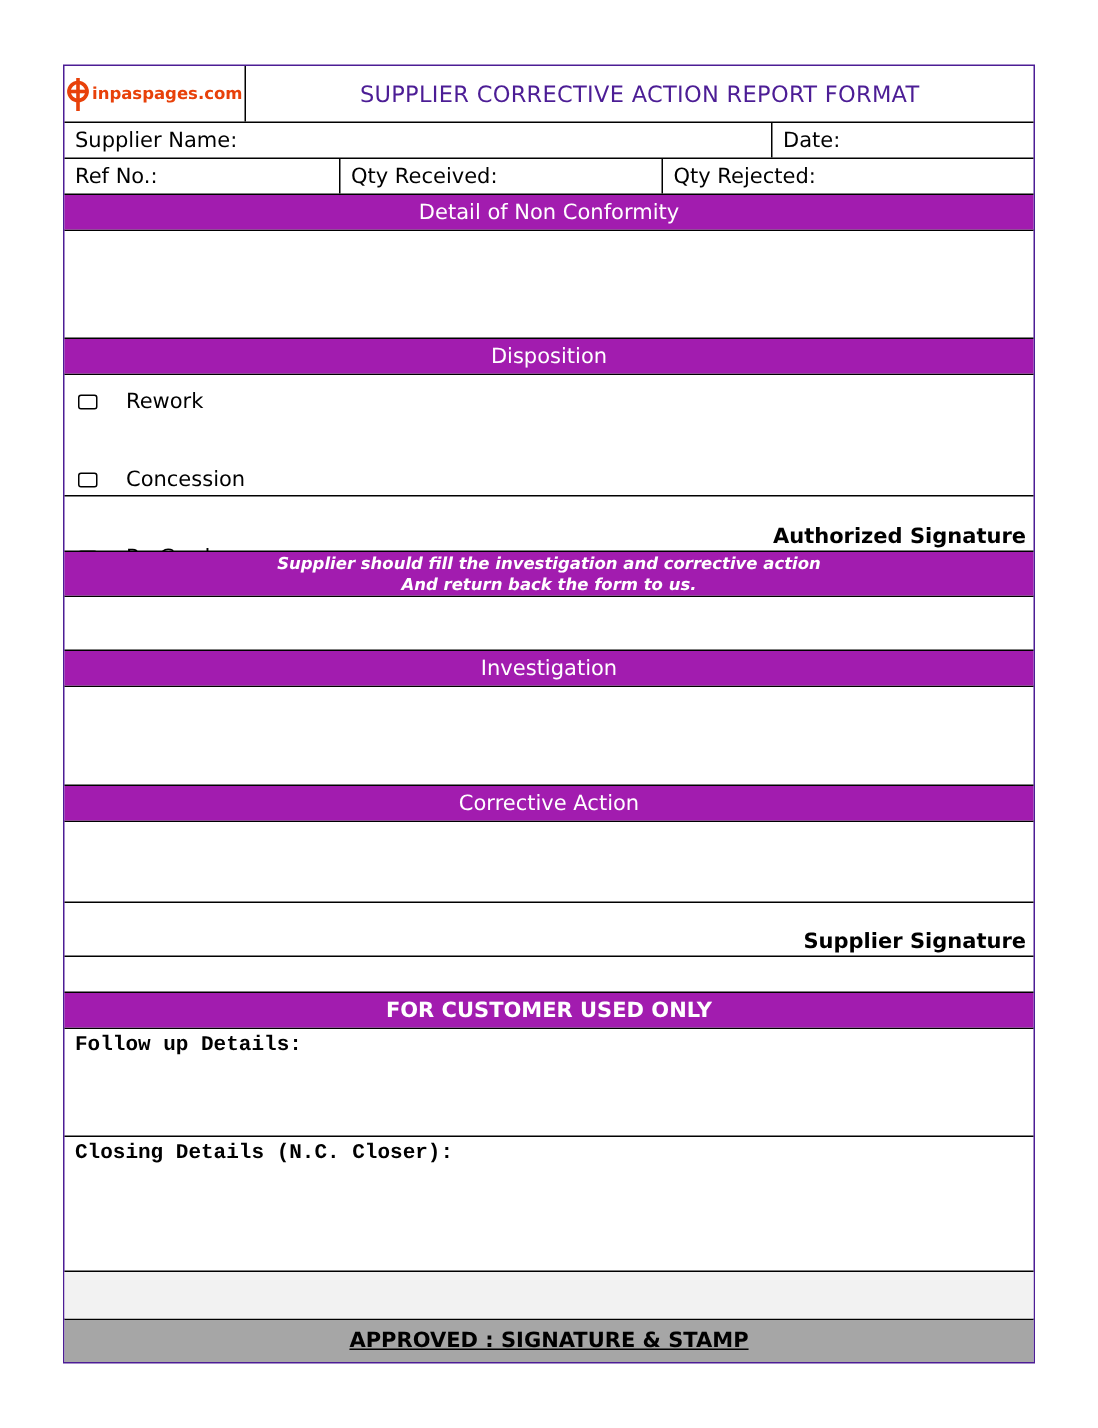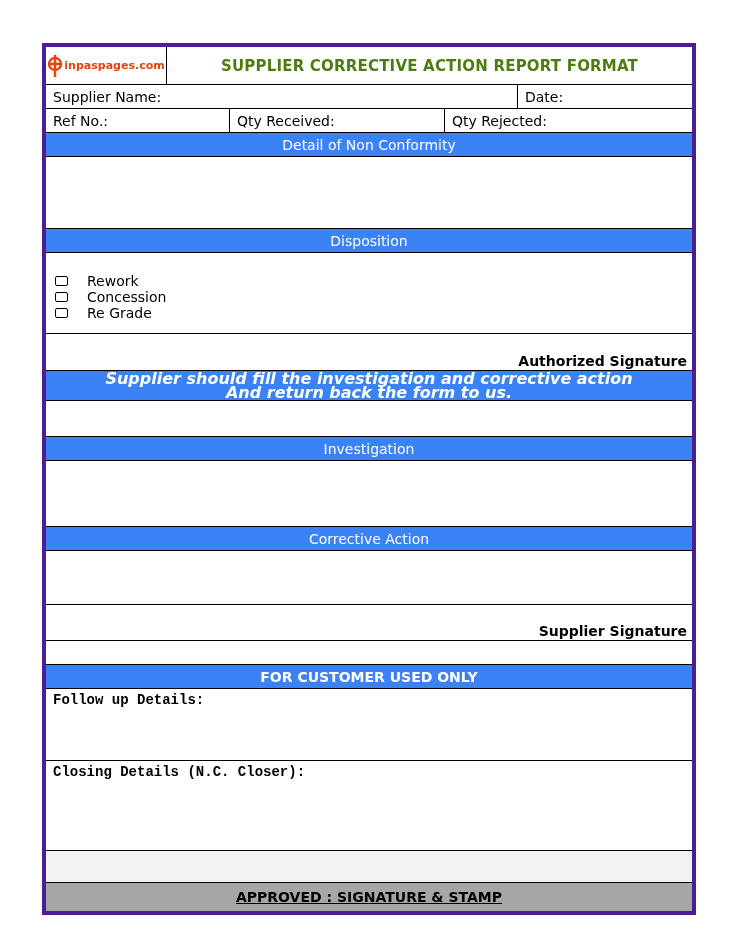--- a/index.html
+++ b/index.html
@@ -1,33 +1,33 @@
 <!DOCTYPE html>
 <html><head>
 <meta charset="utf-8">
 <style>
   html, body { margin: 0; padding: 0; background: #ffffff; }
   body { width: 732px; height: 952px; position: relative; font-family: "DejaVu Sans", sans-serif; color: #000; }
-  .form { position: absolute; left: 42px; top: 43px; width: 646px; border: 4px solid #4c1d95; box-sizing: content-box; }
+  .form { position: absolute; left: 42px; top: 43px; width: 646px; border: 1px solid #4c1d95; box-sizing: content-box; }
   .row { position: relative; border-bottom: 1px solid #000; box-sizing: border-box; display: flex; }
   .row:last-child { border-bottom: none; }
   .cell { box-sizing: border-box; padding: 0 7px; font-size: 14px; display: flex; align-items: center; }
   .cell + .cell { border-left: 1px solid #000; }
-  .band { background: #3b82f6; color: #fff; justify-content: center; width: 100%; font-size: 14px; }
+  .band { background: #a21caf; color: #fff; justify-content: center; width: 100%; font-size: 14px; }
   .band.bold { font-weight: bold; }
   .logo-cell { width: 120px; justify-content: center; }
-  .title-cell { flex: 1; justify-content: center; color: #4d7c0f; font-weight: bold; font-size: 15px; letter-spacing: 0.2px; }
+  .title-cell { flex: 1; justify-content: center; color: #4c1d95; font-weight: normal; font-size: 15px; letter-spacing: 0.2px; }
   .logo { display: flex; align-items: center; font-size: 11px; font-weight: bold; color: #e8410a; }
   .logo svg { margin-right: 1px; }
   .blank { width: 100%; }
-  .checklist { padding: 20px 7px; display: flex; flex-direction: column; width: 100%; }
+  .checklist { padding: 10px 7px; display: flex; flex-direction: column; width: 100%; gap: 36px; }
   .check-item { display: flex; align-items: center; height: 17.5px; font-size: 14px; }
   .checkbox { width: 11px; height: 8px; border: 1px solid #000; border-radius: 2px; margin-right: 19px; margin-left: 2px; }
   .sig { width: 100%; justify-content: flex-end; align-items: flex-end; font-weight: bold; font-size: 14px; padding: 0 5px 1px 7px; }
-  .notice { flex-direction: column; font-style: italic; font-weight: bold; font-size: 16px; line-height: 14px; }
+  .notice { flex-direction: column; font-style: italic; font-weight: bold; font-size: 11px; line-height: 14px; }
   .label-top { width: 100%; align-items: flex-start; font-weight: bold; font-size: 14px; padding-top: 3px; font-family: Liberation Mono, monospace; }
   .grey { background: #f2f2f2; width: 100%; }
   .approved { background: #a6a6a6; width: 100%; justify-content: center; font-weight: bold; font-size: 14px; text-decoration: underline; }
 </style>
 </head>
 <body>
 
 <div class="form">
 
   <div class="row" style="height:38px">

